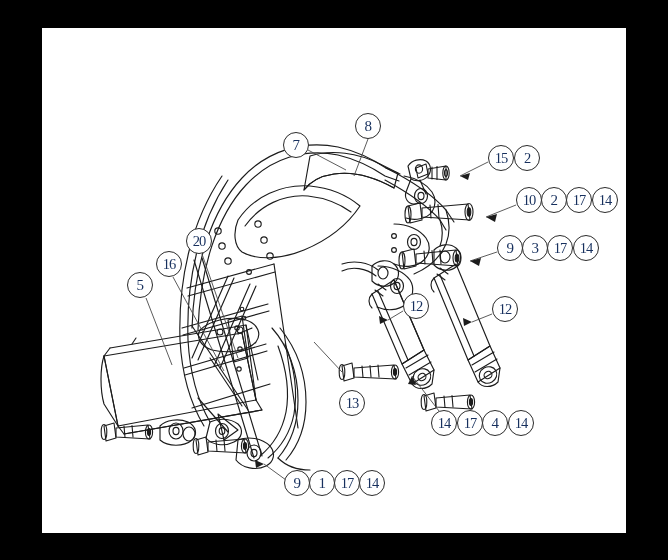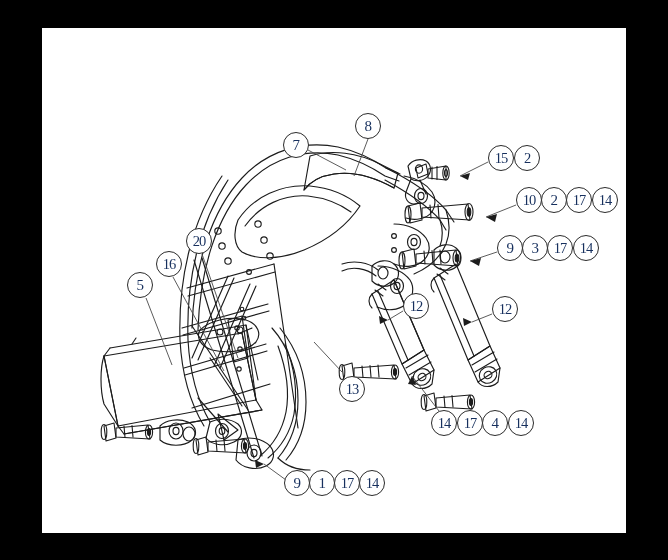--- a/index.html
+++ b/index.html
@@ -305,21 +305,21 @@
         <div class="callout wide" style="left: 550px; top: 159px;">14</div>
         <div class="callout" style="left: 455px; top: 207px;">9</div>
         <div class="callout" style="left: 480px; top: 207px;">3</div>
         <div class="callout wide" style="left: 505px; top: 207px;">17</div>
         <div class="callout wide" style="left: 531px; top: 207px;">14</div>
         <div class="callout wide" style="left: 144px; top: 200px;">20</div>
         <div class="callout wide" style="left: 114px; top: 223px;">16</div>
         <div class="callout" style="left: 85px; top: 244px;">5</div>
         <div class="callout wide" style="left: 361px; top: 265px;">12</div>
         <div class="callout wide" style="left: 450px; top: 268px;">12</div>
-        <div class="callout wide" style="left: 297px; top: 348px;">13</div>
+        <div class="callout wide" style="left: 297px; top: 362px;">13</div>
         <div class="callout wide" style="left: 389px; top: 382px;">14</div>
         <div class="callout wide" style="left: 415px; top: 382px;">17</div>
         <div class="callout" style="left: 440px; top: 382px;">4</div>
         <div class="callout wide" style="left: 466px; top: 382px;">14</div>
         <div class="callout" style="left: 242px; top: 442px;">9</div>
         <div class="callout" style="left: 267px; top: 442px;">1</div>
         <div class="callout wide" style="left: 292px; top: 442px;">17</div>
         <div class="callout wide" style="left: 317px; top: 442px;">14</div>
       </div>
 

